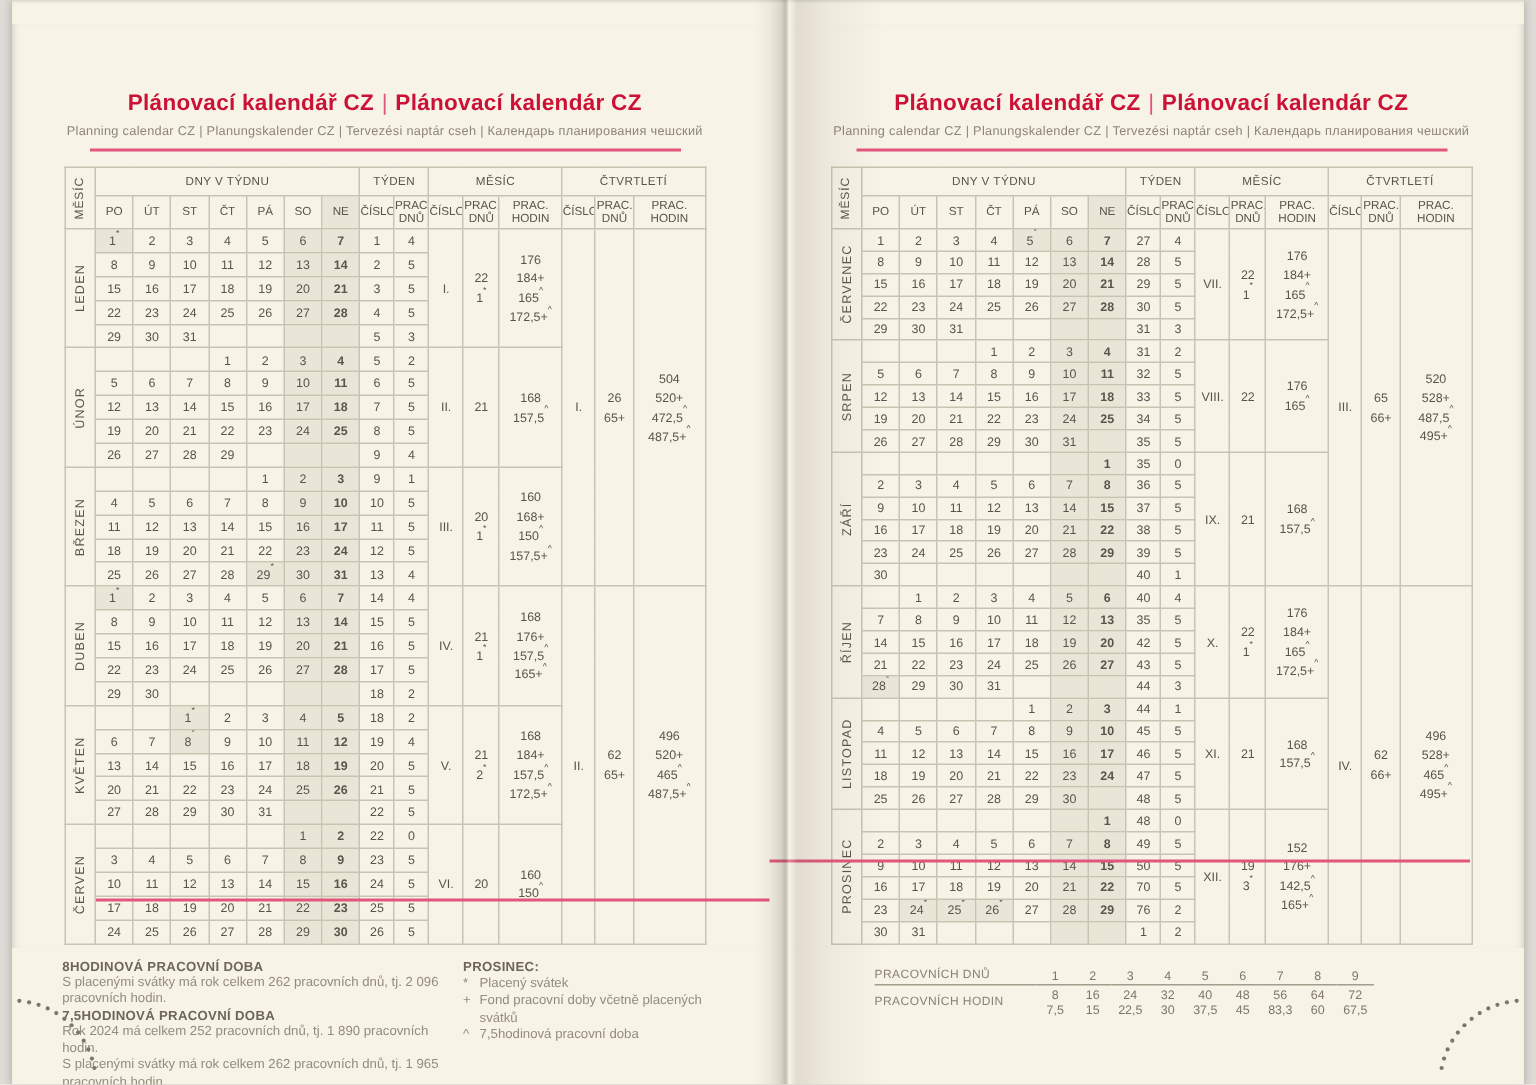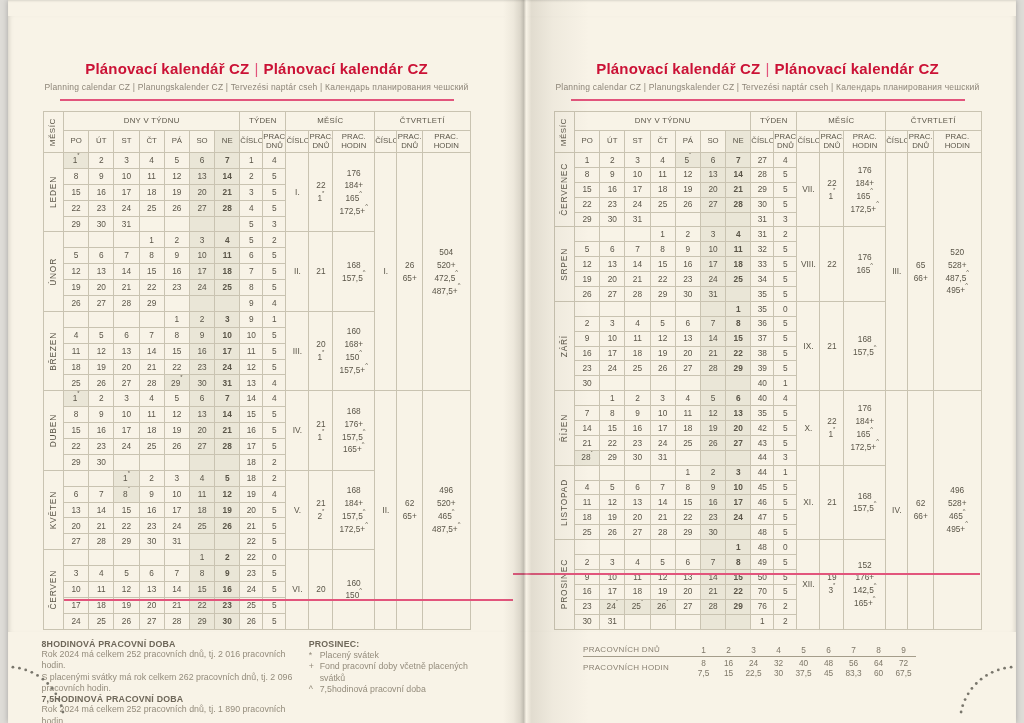--- a/index.html
+++ b/index.html
@@ -576,21 +576,20 @@
             <td class="day we sun">30</td>
             <td class="num">26</td>
             <td class="num">5</td>
           </tr>
         </tbody>
     </table>
 
     <div class="foot">
       <div class="blocks">
         <div class="fn-title">8HODINOVÁ PRACOVNÍ DOBA</div>
-        <div class="fn-line">Rok 2024 má celkem 252 pracovních dnů, tj. 2 016 pracovních hodin.</div>
         <div class="fn-line">S placenými svátky má rok celkem 262 pracovních dnů, tj. 2 096 pracovních hodin.</div>
         <div class="fn-title">7,5HODINOVÁ PRACOVNÍ DOBA</div>
         <div class="fn-line">Rok 2024 má celkem 252 pracovních dnů, tj. 1 890 pracovních hodin.</div>
         <div class="fn-line">S placenými svátky má rok celkem 262 pracovních dnů, tj. 1 965 pracovních hodin.</div>
       </div>
       <div class="legend">
         <div class="fn-title">PROSINEC:</div>
         <div class="li">
             <span class="sym">*</span>
             <span>Placený svátek</span>

